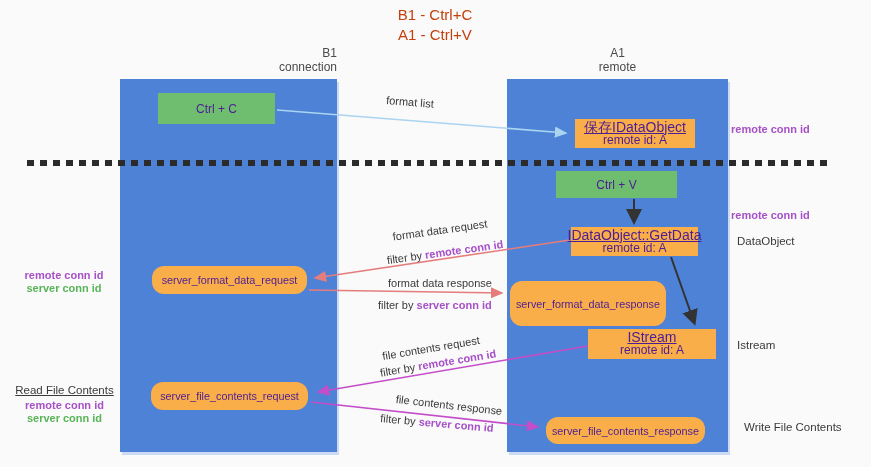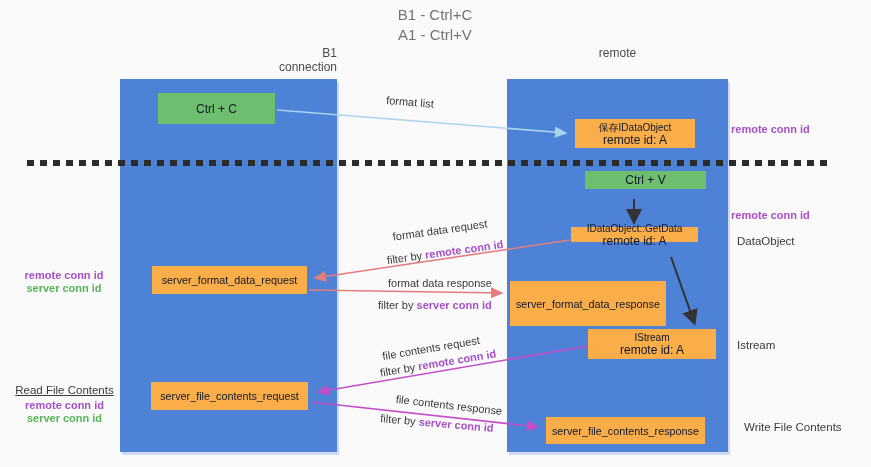--- a/index.html
+++ b/index.html
@@ -1,37 +1,37 @@
 <!DOCTYPE html>
 <html><head>
 <meta charset="utf-8">
 <style>
   html,body{margin:0;padding:0;background:#fafafa;}
   .stage{
     position:relative;width:871px;height:467px;background:#fafafa;
     font-family:"Liberation Sans",sans-serif;color:#3a3a3a;overflow:hidden;
   }
   .title{position:absolute;left:300px;top:5px;width:270px;text-align:center;
-    font-size:15px;line-height:20px;color:#737373;}
+    font-size:15px;line-height:20px;color:#c2410c;}
   .col-header{position:absolute;top:46px;text-align:center;font-size:12px;line-height:14px;color:#4a4a4a;}
   .col-header.left{left:120px;width:217px;text-align:right;}
   .col-header.right{left:507px;width:221px;}
   .panel{position:absolute;top:79px;height:373px;background:#4d82d6;box-shadow:2px 3px 0 #ccdaf4;z-index:1;}
   .panel.left{left:120px;width:217px;}
   .panel.right{left:507px;width:221px;}
   .divider{position:absolute;left:27px;top:160px;width:806px;height:6px;z-index:4;
     background:repeating-linear-gradient(90deg,#2b2b2b 0 7px,transparent 7px 13px);}
   svg.arrows{position:absolute;left:0;top:0;z-index:2;}
   .box{position:absolute;display:flex;flex-direction:column;justify-content:center;align-items:center;
-    color:#0f172a;z-index:3;}
+    color:#4c1d95;z-index:3;}
   .box.green{background:#6fbe6f;font-size:12px;}
   .box.orange{background:#f9ae49;}
-  .box .l1{font-size:10px;line-height:13px;}
+  .box .l1{font-size:14px;line-height:13px;text-decoration:underline;}
   .box .l2{font-size:12px;line-height:13px;}
-  .box.single{font-size:10.8px;white-space:nowrap;}
+  .box.single{font-size:10.8px;white-space:nowrap;border-radius:12px;}
   .flow-label{position:absolute;text-align:center;font-size:11px;color:#3a3a3a;z-index:4;white-space:nowrap;}
   .key-purple{color:#a750c8;font-weight:bold;}
   .key-green{color:#57b457;font-weight:bold;}
   .margin-label{position:absolute;font-size:11px;z-index:4;white-space:nowrap;}
   .margin-label.purple{color:#a750c8;font-weight:bold;}
   .margin-label.dark{color:#3a3a3a;font-size:11.5px;padding-left:8px;}
   .margin-block{position:absolute;text-align:center;z-index:4;line-height:13px;font-size:11px;}
 </style>
 </head>
 <body>
@@ -41,20 +41,21 @@
   <div class="title">
     <div>B1 - Ctrl+C</div>
     <div>A1 - Ctrl+V</div>
   </div>
 
   <div class="col-header left">
     <div>B1</div>
     <div>connection</div>
   </div>
   <div class="col-header right">
+    <div>A1</div>
     <div>remote</div>
   </div>
 
   <div class="panel left"></div>
   <div class="panel right"></div>
 
   <div class="divider"></div>
 
   <svg class="arrows" width="871" height="467">
     <defs>
@@ -80,24 +81,24 @@
     <line x1="311" y1="402" x2="538" y2="427" stroke="#c44ec9" stroke-width="1.6" marker-end="url(#m-mag)"></line>
   </svg>
 
   <div class="box green" style="left:158px;top:93px;width:117px;height:31px;">
     <span>Ctrl + C</span>
   </div>
   <div class="box orange" style="left:575px;top:119px;width:120px;height:29px;">
     <span class="l1">保存IDataObject</span>
     <span class="l2">remote id: A</span>
   </div>
-  <div class="box green" style="left:585px;top:171px;width:121px;height:18px;">
+  <div class="box green" style="left:556px;top:171px;width:121px;height:27px;">
     <span>Ctrl + V</span>
   </div>
-  <div class="box orange" style="left:571px;top:227px;width:127px;height:15px;">
+  <div class="box orange" style="left:571px;top:227px;width:127px;height:29px;">
     <span class="l1">IDataObject::GetData</span>
     <span class="l2">remote id: A</span>
   </div>
   <div class="box orange single" style="left:152px;top:266px;width:155px;height:28px;">
     <span>server_format_data_request</span>
   </div>
   <div class="box orange single" style="left:510px;top:281px;width:156px;height:45px;">
     <span>server_format_data_response</span>
   </div>
   <div class="box orange" style="left:588px;top:329px;width:128px;height:30px;">

